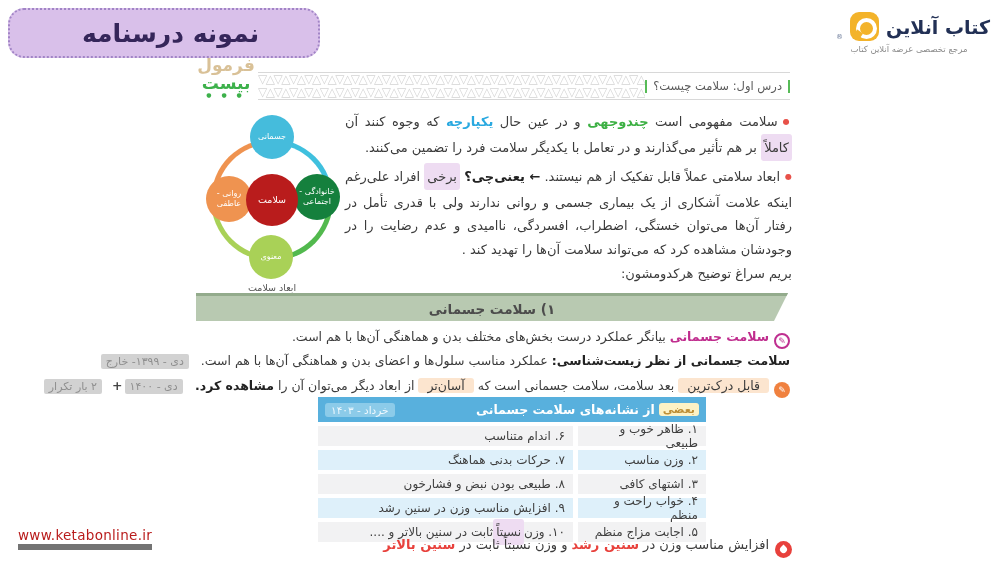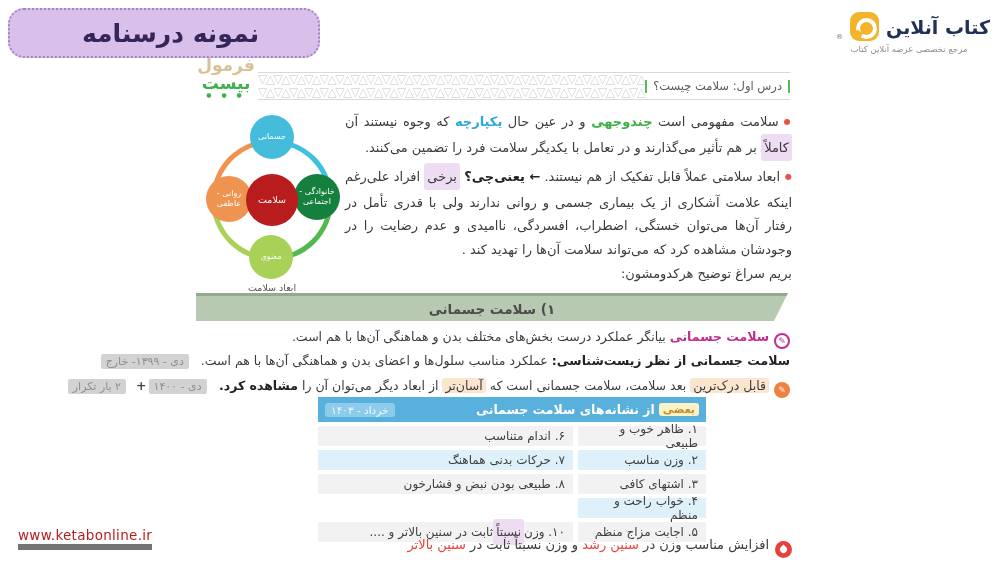--- a/index.html
+++ b/index.html
@@ -54,21 +54,21 @@
   
   .intro { position:absolute; left:345px; top:110px; width:447px; direction:rtl; text-align:justify;
     font-size:13px; line-height:23.5px; color:#3b3b3b; }
   .para + .para { margin-top:6px; }
   .bullet::before { content:"●"; }
   .bullet { color:#e85149; font-size:8px; margin-left:5px; position:relative; top:-2px; }
   .tg { color:#3cb043; font-weight:bold; }
   .tb { color:#2aa9e0; font-weight:bold; }
   .tbold { color:#222; font-weight:bold; }
   .hl-purple { background:#eedcf2; border-radius:3px; padding:6px 3px; }
-  .hl-peach  { background:#fce5cf; border-radius:3px; padding:0 3px; }
+  .hl-peach  { background:#fce5cf; border-radius:3px; padding:0 9px; }
 
   .lead-line { position:absolute; left:345px; top:266px; width:447px; direction:rtl; font-size:13px; color:#3b3b3b; }
 
   
   .banner { position:absolute; left:196px; top:293px; width:592px; height:28px; background:#b8c9b1;
     border-top:3px solid #93ab8c; clip-path:polygon(0 0, 100% 0, calc(100% - 14px) 100%, 0 100%);
     display:flex; align-items:center; justify-content:center; font-size:13.5px; font-weight:bold; color:#4c4c4c; }
 
   
   .defs { position:absolute; left:196px; top:325px; width:594px; direction:rtl; font-size:12.5px; color:#3b3b3b; }
@@ -96,21 +96,21 @@
   .t-cell-r { width:128px; flex:0 0 auto; }
   .t-cell-l { flex:1 1 auto; }
   .row-odd  .t-cell { background:#f2f2f3; }
   .row-even .t-cell { background:#def0fa; }
 
   
   .footnote { position:absolute; left:345px; top:537px; width:447px; direction:rtl; font-size:13px; color:#3b3b3b; }
   .flame { display:inline-flex; width:17px; height:17px; background:#e8413c; border-radius:50%;
     align-items:center; justify-content:center; vertical-align:-4px; margin-left:6px; }
   .flame::before { content:""; width:7px; height:7px; background:#fff; border-radius:0 50% 50% 50%; transform:rotate(45deg); }
-  .tred { color:#e8413c; font-weight:normal;margin-top:32px; }
+  .tred { color:#e8413c; font-weight:bold;margin-top:32px; }
 
   
   .site-url { position:absolute; left:18px; top:527px; direction:ltr; font-size:13.5px; color:#b91c1c;
     border-bottom:6px solid #737373; padding-bottom:1px; letter-spacing:0.3px; }
 </style>
 </head>
 <body>
 
 <div class="page">
 
@@ -142,21 +142,21 @@
     <div class="ring"></div>
     <div class="node node-top">جسمانی</div>
     <div class="node node-right">خانوادگی - اجتماعی</div>
     <div class="node node-left">روانی - عاطفی</div>
     <div class="node node-bottom">معنوی</div>
     <div class="node node-center">سلامت</div>
     <div class="diagram-caption">ابعاد سلامت</div>
   </div>
 
   <div class="intro">
-    <p class="para"><span class="bullet"></span><span>سلامت مفهومی است </span><span class="tg">چندوجهی</span><span> و در عین حال </span><span class="tb">یکپارچه</span><span> که وجوه نیستند آن </span><span class="hl-purple">کاملاً</span><span> بر هم تأثیر می‌گذارند و در تعامل با یکدیگر سلامت فرد را تضمین می‌کنند.</span></p>
+    <p class="para"><span class="bullet"></span><span>سلامت مفهومی است </span><span class="tg">چندوجهی</span><span> و در عین حال </span><span class="tb">یکپارچه</span><span> که وجوه کنند آن </span><span class="hl-purple">کاملاً</span><span> بر هم تأثیر می‌گذارند و در تعامل با یکدیگر سلامت فرد را تضمین می‌کنند.</span></p>
     <p class="para"><span class="bullet"></span><span>ابعاد سلامتی عملاً قابل تفکیک از هم نیستند. </span><span class="tbold">← </span><span class="tbold">یعنی‌چی؟</span><span> </span><span class="hl-purple">برخی</span><span> افراد علی‌رغم اینکه علامت آشکاری از یک بیماری جسمی و روانی ندارند ولی با قدری تأمل در رفتار آن‌ها می‌توان خستگی، اضطراب، افسردگی، ناامیدی و عدم رضایت را در وجودشان مشاهده کرد که می‌تواند سلامت آن‌ها را تهدید کند .</span></p>
   </div>
 
   <div class="lead-line">بریم سراغ توضیح هرکدومشون:</div>
 
   <div class="banner">۱) سلامت جسمانی</div>
 
   <div class="defs">
     <div class="def-line"><span class="pen pen-magenta"></span><span class="term-magenta">سلامت جسمانی</span><span> بیانگر عملکرد درست بخش‌های مختلف بدن و هماهنگی آن‌ها با هم است.</span></div>
     <div class="def-line"><span class="tbold">سلامت جسمانی از نظر زیست‌شناسی:</span><span> عملکرد مناسب سلول‌ها و اعضای بدن و هماهنگی آن‌ها با هم است. </span><span class="tag-gray">دی - ۱۳۹۹- خارج</span></div>
@@ -178,20 +178,21 @@
     <div class="t-row row-even">
       <div class="t-cell t-cell-r">۲. وزن مناسب</div>
       <div class="t-cell t-cell-l">۷. حرکات بدنی هماهنگ</div>
     </div>
     <div class="t-row row-odd">
       <div class="t-cell t-cell-r">۳. اشتهای کافی</div>
       <div class="t-cell t-cell-l">۸. طبیعی بودن نبض و فشارخون</div>
     </div>
     <div class="t-row row-even">
       <div class="t-cell t-cell-r">۴. خواب راحت و منظم</div>
+      <div class="t-cell t-cell-l">۹. افزایش مناسب وزن در سنین رشد</div>
     </div>
     <div class="t-row row-odd">
       <div class="t-cell t-cell-r">۵. اجابت مزاج منظم</div>
       <div class="t-cell t-cell-l">
           <span>۱۰. وزن </span>
           <span class="hl-purple">نسبتاً</span>
           <span> ثابت در سنین بالاتر و ....</span>
         </div>
     </div>
   </div>

